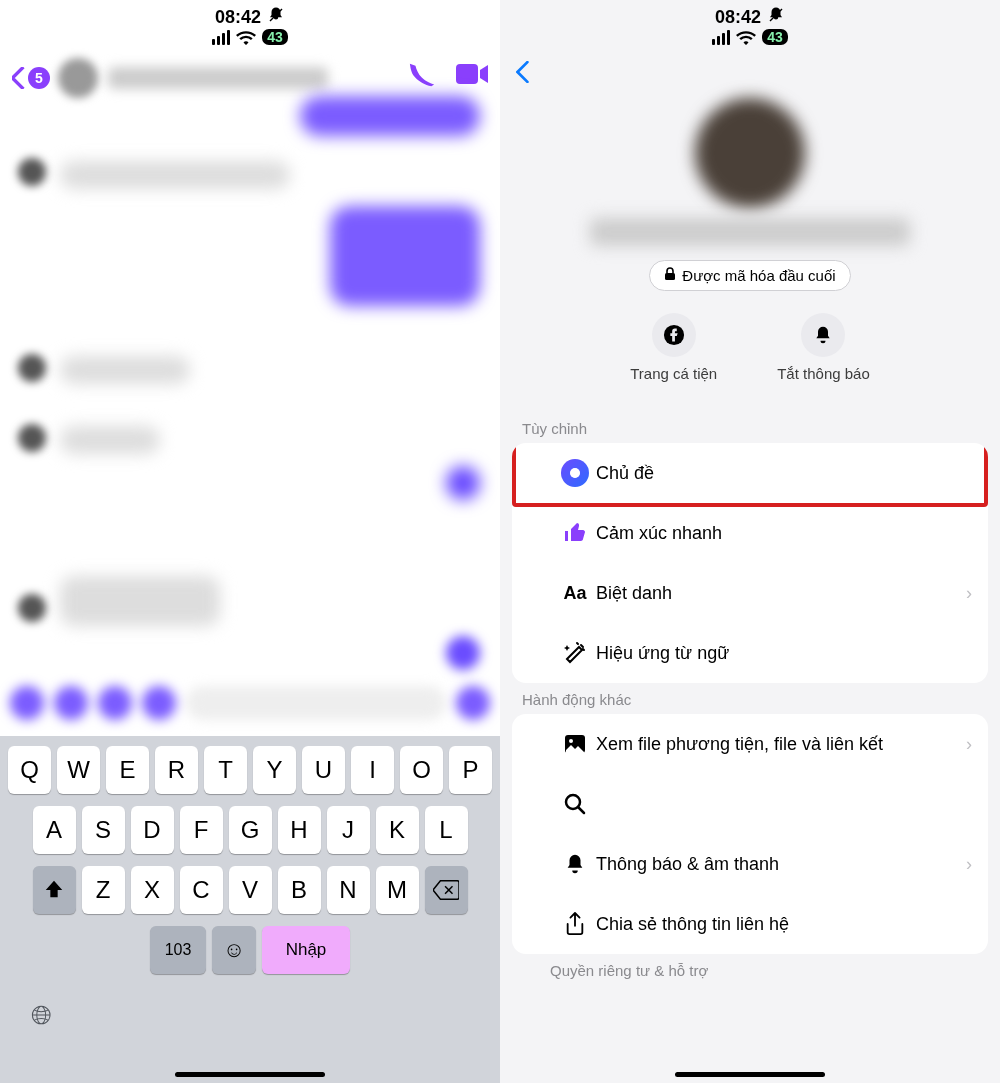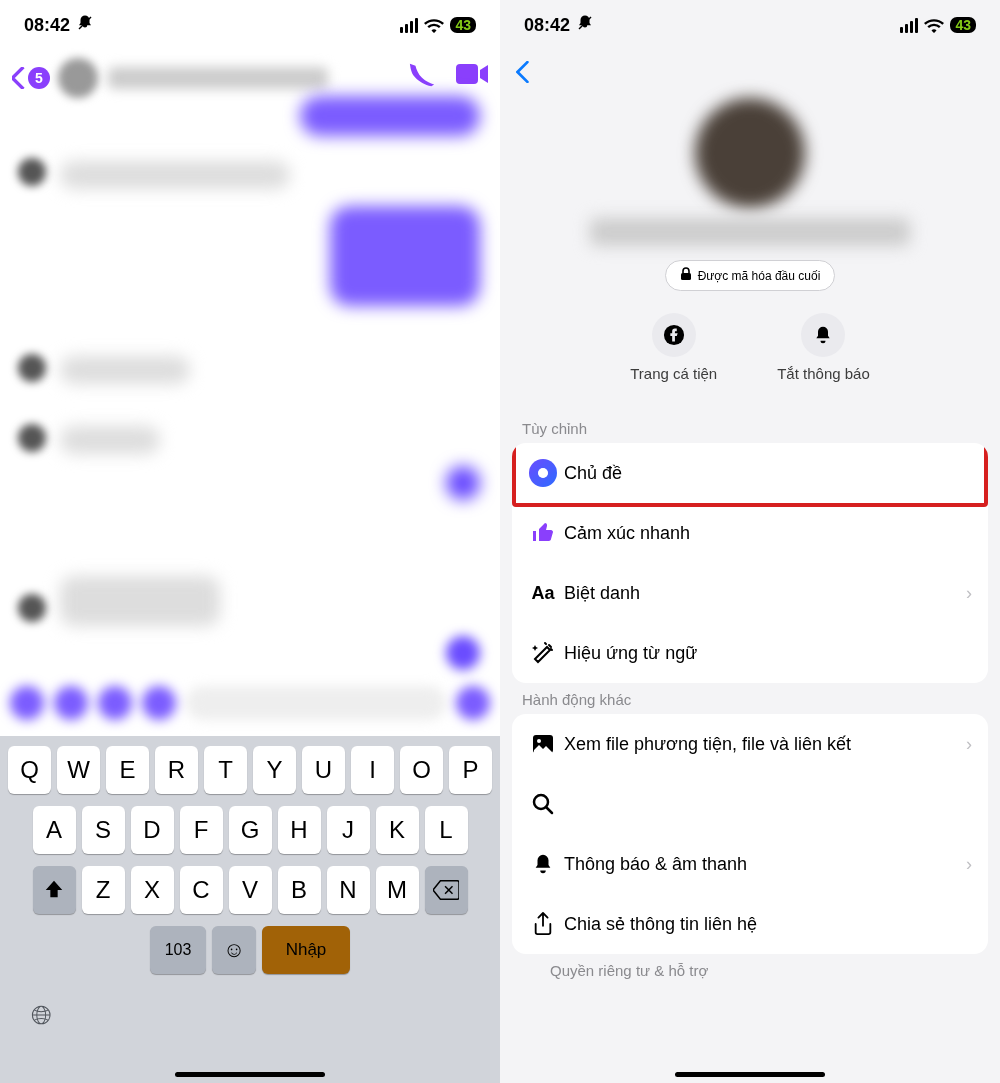--- a/index.html
+++ b/index.html
@@ -1,28 +1,28 @@
 <!DOCTYPE html>
 <html><head>
 <meta charset="utf-8">
 <style>
   * { box-sizing: border-box; margin: 0; padding: 0; }
   html, body { width: 1000px; height: 1083px; font-family: -apple-system, "Helvetica Neue", Arial, sans-serif; background: #fff; overflow: hidden; }
   .screens { display: flex; width: 1000px; height: 1083px; }
   .screen { width: 500px; height: 1083px; position: relative; background: #fff; overflow: hidden; }
 
   
-  .status-bar { height: 50px; display: flex; justify-content: space-between; align-items: center; padding: 6px 24px; font-weight: 600; font-size: 18px; color: #000; }
+  .status-bar { height: 50px; display: flex; justify-content: space-between; align-items: center; padding: 6px 24px; font-weight: 600; font-size: 18px; color: #000; flex-direction: column; }
   .status-left { display: flex; align-items: center; gap: 6px; }
   .status-right { display: flex; align-items: center; gap: 6px; }
   .cell-bars { display: inline-flex; align-items: flex-end; gap: 2px; }
   .cell-bars span { width: 3px; background: #000; border-radius: 1px; }
   .cell-bars span:nth-child(1){height:6px;} .cell-bars span:nth-child(2){height:9px;} .cell-bars span:nth-child(3){height:12px;} .cell-bars span:nth-child(4){height:15px;}
   .wifi-icon svg { display:block; }
-  .battery-badge { background:#000; color:#84cc16; border-radius:7px; padding:1px 5px; font-size:14px; font-weight:700; line-height:1; }
+  .battery-badge { background:#000; color:#86efac; border-radius:7px; padding:1px 5px; font-size:14px; font-weight:700; line-height:1; }
 
   
   .chat-header { height: 56px; display:flex; align-items:center; padding: 0 12px; gap:8px; }
   .back-area { display:flex; align-items:center; gap:2px; color:#8a3ffc; }
   .back-badge { background:#8a3ffc; color:#fff; border-radius:50%; width:22px; height:22px; display:flex; align-items:center; justify-content:center; font-size:14px; font-weight:700; }
   .contact-info { flex:1; display:flex; align-items:center; gap:10px; }
   .contact-avatar-sm { width:40px; height:40px; border-radius:50%; background:#999; filter: blur(4px); }
   .contact-name-sm { width:220px; height:22px; background:#ccc; border-radius:6px; filter: blur(6px); }
   .header-icons { display:flex; gap:20px; color:#8a3ffc; }
   .chat-body { position: relative; height: calc(1083px - 50px - 56px - 347px); }
@@ -47,41 +47,41 @@
   .kb-row.r1 .key { width:43px; }
   .kb-row.r2 .key { width:43px; }
   .kb-row.r2 { padding: 0 22px; }
   .kb-row.r3 { gap:6px; }
   .kb-row.r3 .key { width:43px; }
   .key-special { background:#adb3bd; width:56px; }
   .kb-row.r4 .key { height:48px; }
   .key-123 { width:56px; font-size:16px; background:#adb3bd; }
   .key-emoji { width:44px; background:#adb3bd; font-size:22px; }
   .key-space { flex:1; font-size:17px; }
-  .key-enter { width:88px; background:#a16207; font-size:17px; }
+  .key-enter { width:88px; background:#f0abfc; font-size:17px; }
   .kb-bottom { display:flex; justify-content:flex-start; padding:14px 26px 0; }
   .globe { font-size:26px; color:#50555c; }
   .home-ind { position:absolute; bottom:6px; left:50%; transform:translateX(-50%); width:150px; height:5px; background:#000; border-radius:3px; }
 
   
   .screen-right { background:#f4f4f6; }
   .right-header { height:48px; display:flex; align-items:center; padding:0 16px; }
   .back-chevron { color:#0a7aff; font-size:26px; }
   .profile { text-align:center; padding-bottom:20px; background:transparent; }
   .avatar-lg { width:110px; height:110px; border-radius:50%; background:#4a4038; margin:0 auto 10px; filter:blur(8px); }
   .profile-name { width:320px; height:28px; background:#ccc; border-radius:6px; margin:0 auto 14px; filter:blur(8px); }
-  .enc-badge { display:inline-flex; align-items:center; gap:6px; border:1px solid #d0d0d4; border-radius:18px; padding:6px 14px; font-size:12px; font-weight:500; color:#000; background:#fff; }
+  .enc-badge { display:inline-flex; align-items:center; gap:6px; border:1px solid #d0d0d4; border-radius:18px; padding:6px 14px; font-size:15px; font-weight:500; color:#000; background:#fff; }
   .action-row { display:flex; justify-content:center; gap:60px; margin:22px 0 10px; }
   .action { display:flex; flex-direction:column; align-items:center; gap:8px; font-size:15px; color:#3c3c3c; }
   .action-circle { width:44px; height:44px; border-radius:50%; background:#eaeaee; display:flex; align-items:center; justify-content:center; }
   .section-title { font-size:15px; color:#8a8a8e; padding:8px 22px 6px; }
   .list { background:#fff; border-radius:14px; margin:0 12px; overflow:hidden; }
   .row { display:flex; align-items:center; gap:6px; padding:16px 16px; min-height:60px; font-size:18px; color:#000; position:relative; }
   .row + .row { border-top: none; }
-  .row .ico { width:30px; display:flex; justify-content:center; align-items:center; }
+  .row .ico { width:30px; display:flex; justify-content:center; align-items:center;margin-left:32px; }
   .row .label { flex:1; }
   .row .chev { color:#c0c0c4; font-size:18px; }
   .highlight { position:absolute; border:4px solid #d61f1f; border-radius:4px; left:0; right:0; top:-4px; bottom:-4px; pointer-events:none; }
   .theme-ico { width:28px; height:28px; border-radius:50%; background: radial-gradient(circle, #fff 0 4px, transparent 5px), linear-gradient(135deg,#6a4cff,#2e6bff); display:flex; align-items:center; justify-content:center; }
   .theme-ico::after { content:""; width:10px; height:10px; background:#fff; border-radius:50%; }
   .footer-fade { color:#8a8a8e; font-size:15px; padding:8px 22px 0;margin-left:28px; }
 </style>
 </head>
 <body>
 

